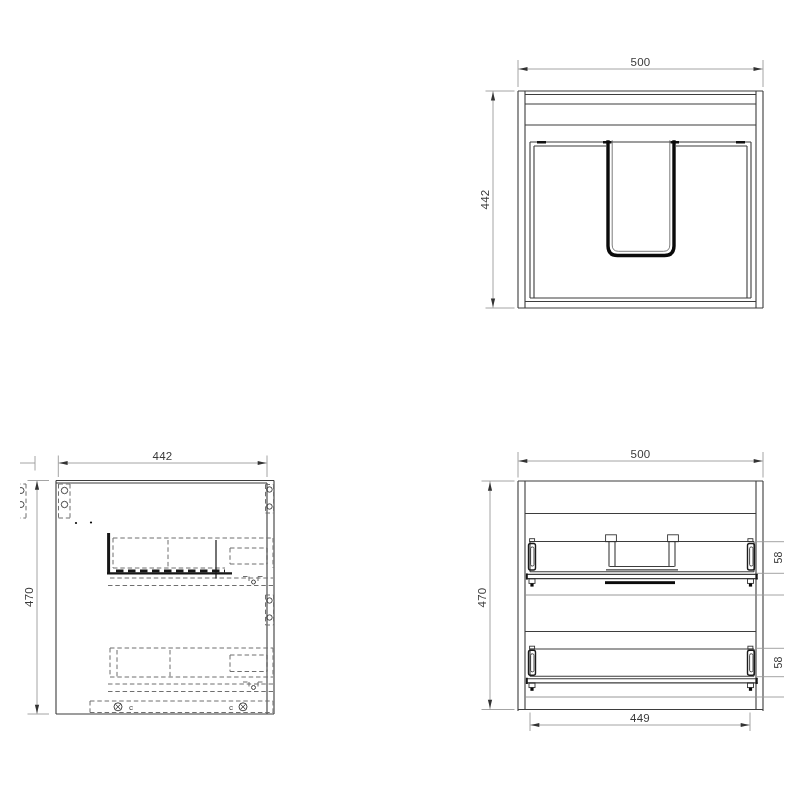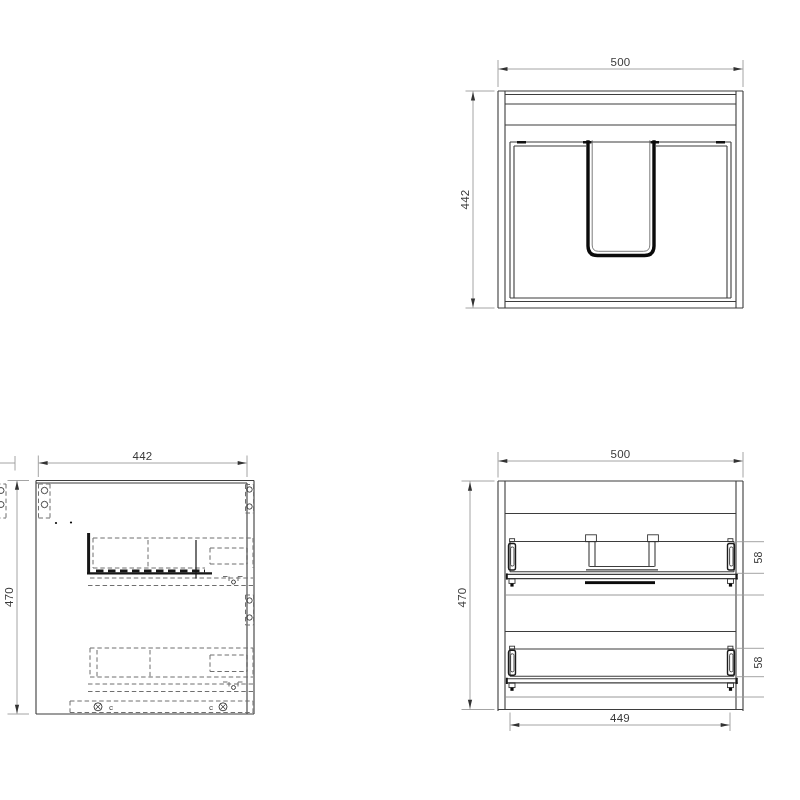--- a/index.html
+++ b/index.html
@@ -1,16 +1,16 @@
 <!DOCTYPE html>
 <html><head>
 <meta charset="utf-8">
 <style>
   html,body{margin:0;padding:0;background:#ffffff;}
-  .page{width:764px;height:800px;background:#ffffff;position:relative;overflow:hidden;}
+  .page{width:764px;height:800px;background:#ffffff;position:relative;overflow:hidden;margin-left:20px;}
   svg{display:block;}
   text{font-family:"Liberation Sans",sans-serif;fill:#3a3a3a;}
   .dim-label{font-size:11.5px;letter-spacing:.2px;}
   .dim-label-small{font-size:10.5px;letter-spacing:.2px;}
   .marker-label{font-size:8px;fill:#444;}
   .ln{stroke:#3d3d3d;stroke-width:1.1;fill:none;}
   .ln-heavy{stroke:#111;stroke-width:2.6;fill:none;}
   .ln-u{stroke:#0a0a0a;stroke-width:3.4;fill:none;stroke-linejoin:round;}
   .ln-u-inner{stroke:#5a5a5a;stroke-width:.8;fill:none;}
   .ln-dash{stroke:#6f6f6f;stroke-width:1;fill:none;stroke-dasharray:4.5 2.8;}

